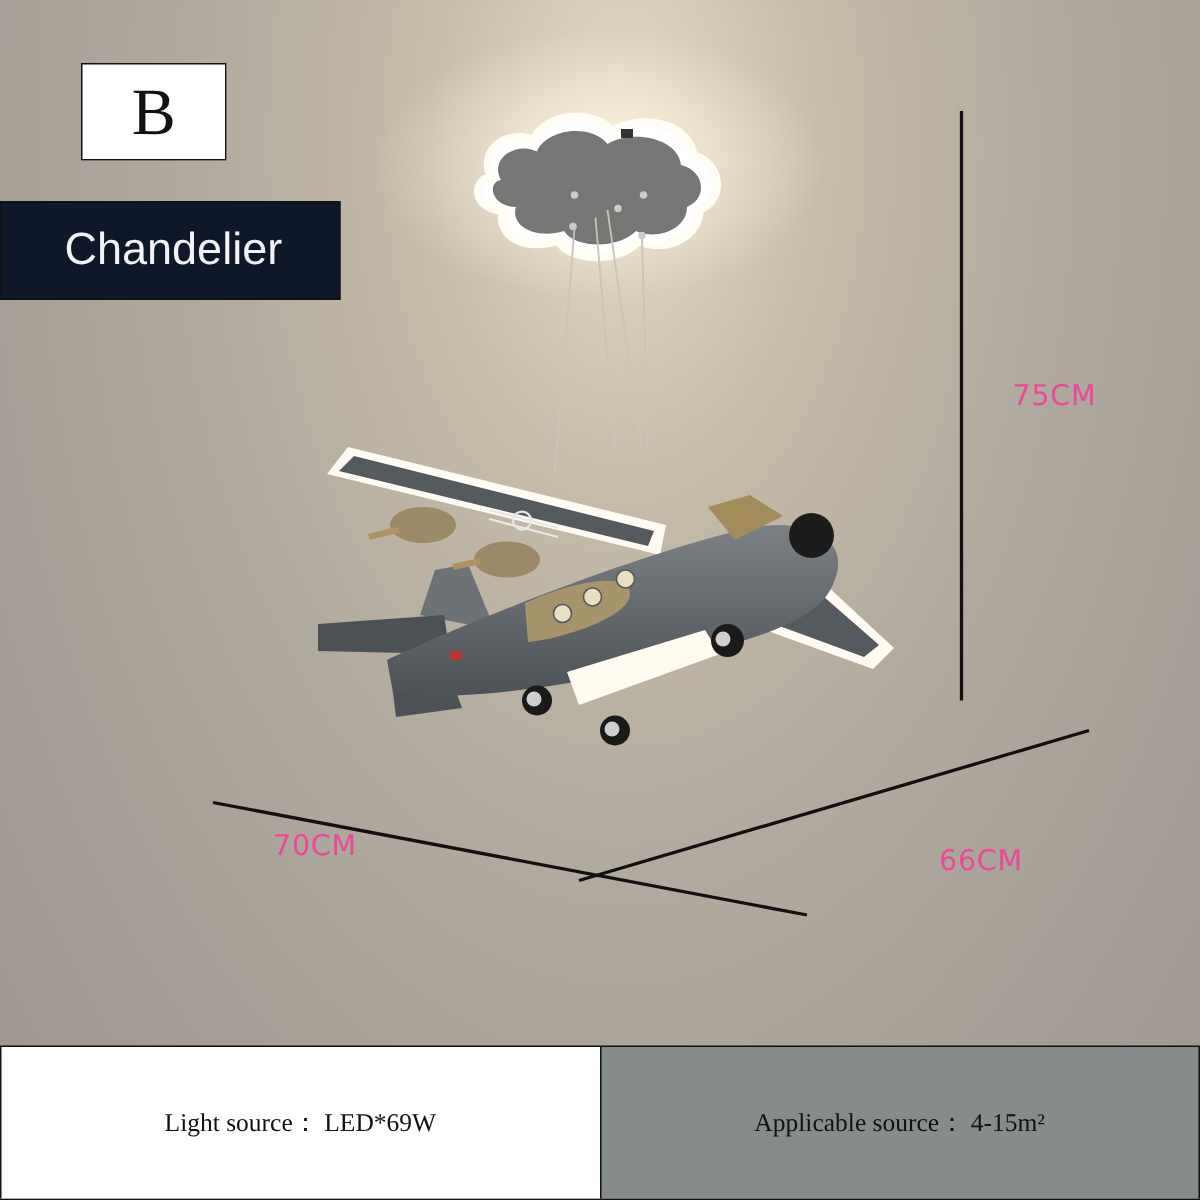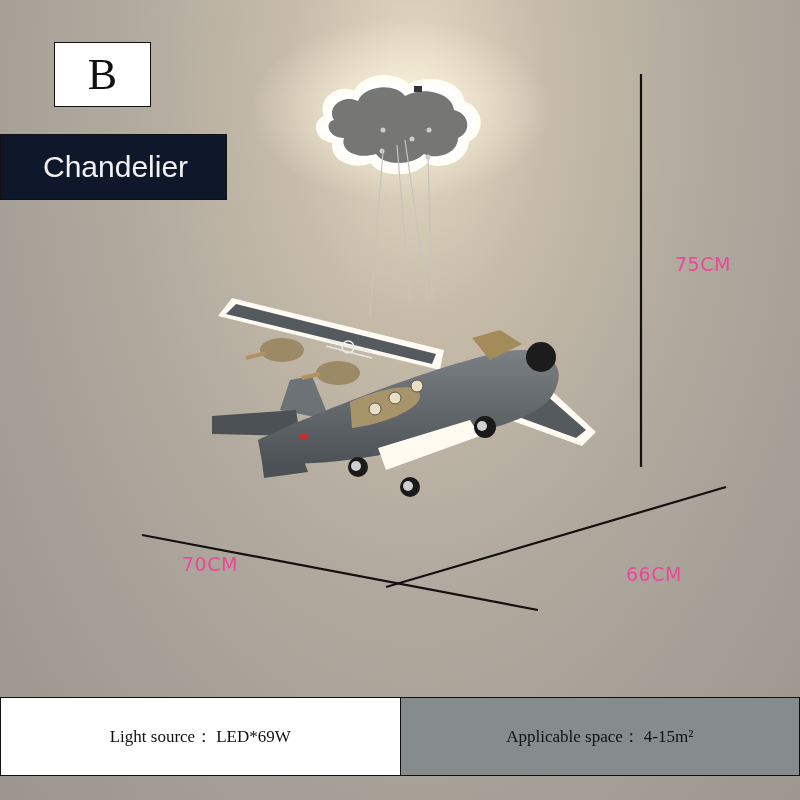--- a/index.html
+++ b/index.html
@@ -29,21 +29,21 @@
       font-family: "DejaVu Sans", "Liberation Sans", sans-serif;
       font-size: 19px; color: #ec4899; letter-spacing: 0.5px;
     }
     .dim-height { left: 675px; top: 253px; }
     .dim-width  { left: 182px; top: 553px; }
     .dim-depth  { left: 616px; top: 563px; margin-left: 10px; }
 
     .drawing { position: absolute; left: 0; top: 0; }
 
     .spec-bar {
-      position: absolute; left: 0; top: 697px; width: 800px; height: 79px;
+      position: absolute; left: 0; top: 697px; width: 800px; height: 103px;
       display: flex; border-top: 1px solid #111; border-bottom: 1px solid #111;
     }
     .spec-cell {
       flex: 1; display: flex; align-items: center; justify-content: center;
       font-family: "Liberation Serif", serif; font-size: 17px; color: #111;
       border-left: 1px solid #111;
     }
     .spec-cell:last-child { border-right: 1px solid #111; }
     .spec-light { background: #ffffff; }
     .spec-space { background: #868b8b; }
@@ -150,16 +150,16 @@
   <div class="dim-text dim-width">70CM</div>
   <div class="dim-text dim-depth">66CM</div>
 </div>
 
 <div class="spec-bar">
   <div class="spec-cell spec-light">
     <span class="lbl">Light source：</span>
     <span>LED*69W</span>
   </div>
   <div class="spec-cell spec-space">
-    <span class="lbl">Applicable space：</span>
+    <span class="lbl">Applicable source：</span>
     <span>4-15m²</span>
   </div>
 </div>
 
 </body></html>

